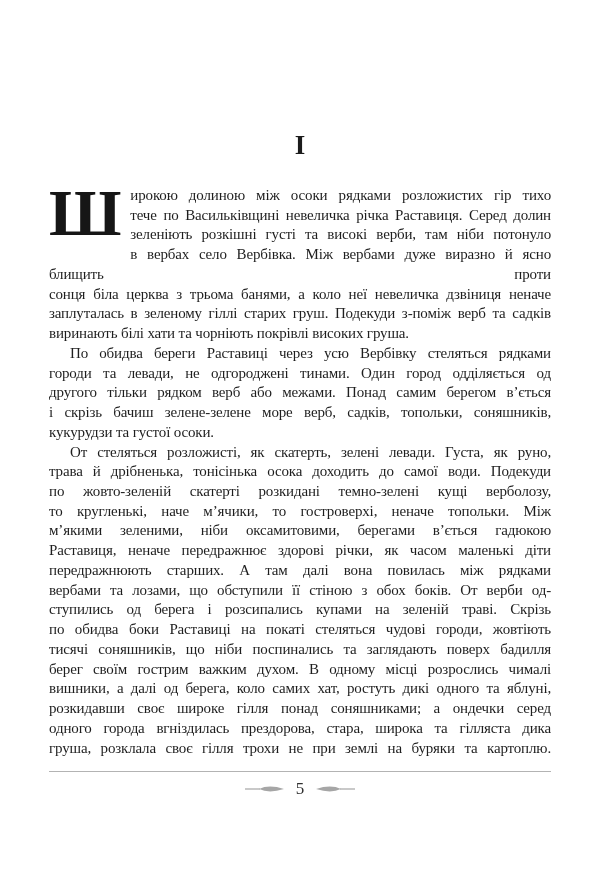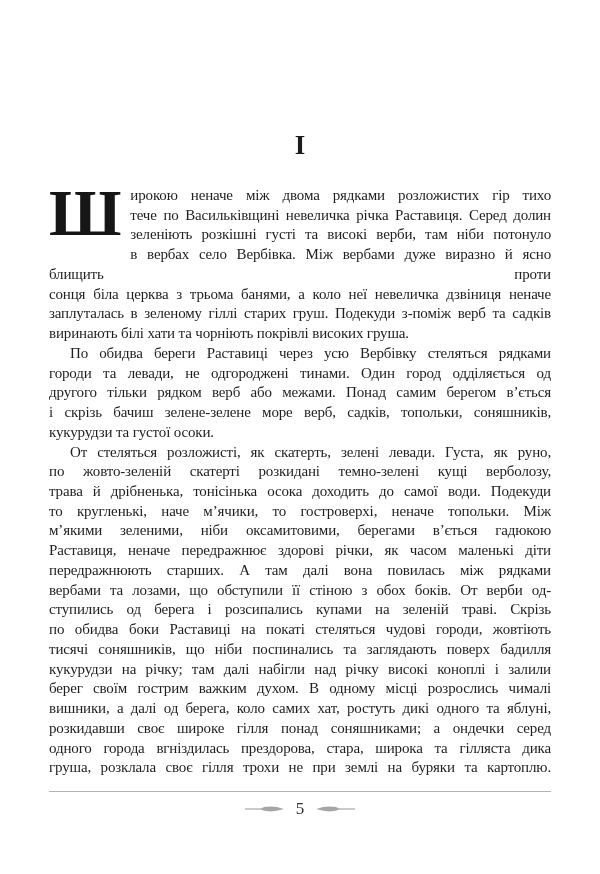--- a/index.html
+++ b/index.html
@@ -68,48 +68,47 @@
 </style>
 </head>
 <body>
 
 <div class="page">
   <div class="inner">
     <div class="chapter-heading">I</div>
     <div class="text-block">
         <div class="paragraph">
           <span class="dropcap">Ш</span>
-          <div class="line">ирокою неначе між двома рядками розложистих гір тихо</div>
+          <div class="line">ирокою долиною між осоки рядками розложистих гір тихо</div>
           <div class="line">тече по Васильківщині невеличка річка Раставиця. Серед долин</div>
           <div class="line">зеленіють розкішні густі та високі верби, там ніби потонуло</div>
           <div class="line">в вербах село Вербівка. Між вербами дуже виразно й ясно блищить проти</div>
           <div class="line">сонця біла церква з трьома банями, а коло неї невеличка дзвіниця неначе</div>
           <div class="line">заплуталась в зеленому гіллі старих груш. Подекуди з-поміж верб та садків</div>
           <div class="line last">виринають білі хати та чорніють покрівлі високих груша.</div>
         </div>
         <div class="paragraph">
           <div class="line indent">По обидва береги Раставиці через усю Вербівку стеляться рядками</div>
           <div class="line">городи та левади, не одгороджені тинами. Один город одділяється од</div>
           <div class="line">другого тільки рядком верб або межами. Понад самим берегом в’ється</div>
           <div class="line">і скрізь бачиш зелене-зелене море верб, садків, топольки, соняшників,</div>
           <div class="line last">кукурудзи та густої осоки.</div>
         </div>
         <div class="paragraph">
           <div class="line indent">От стеляться розложисті, як скатерть, зелені левади. Густа, як руно,</div>
+          <div class="line">трава й дрібненька, тонісінька осока доходить до самої води. Подекуди</div>
           <div class="line">по жовто-зеленій скатерті розкидані темно-зелені кущі верболозу,</div>
-          <div class="line">трава й дрібненька, тонісінька осока доходить до самої води. Подекуди</div>
           <div class="line">то кругленькі, наче м’ячики, то гостроверхі, неначе топольки. Між</div>
           <div class="line">м’якими зеленими, ніби оксамитовими, берегами в’ється гадюкою</div>
           <div class="line">Раставиця, неначе передражнює здорові річки, як часом маленькі діти</div>
           <div class="line">передражнюють старших. А там далі вона повилась між рядками</div>
           <div class="line">вербами та лозами, що обступили її стіною з обох боків. От верби од-</div>
           <div class="line">ступились од берега і розсипались купами на зеленій траві. Скрізь</div>
           <div class="line">по обидва боки Раставиці на покаті стеляться чудові городи, жовтіють</div>
           <div class="line">тисячі соняшників, що ніби поспинались та заглядають поверх бадилля</div>
-          <div class="line">кукурудзи на річку; там далі набігли над річку високі коноплі і залили</div>
           <div class="line">берег своїм гострим важким духом. В одному місці розрослись чималі</div>
           <div class="line">вишники, а далі од берега, коло самих хат, ростуть дикі одного та яблуні,</div>
           <div class="line">розкидавши своє широке гілля понад соняшниками; а ондечки серед</div>
           <div class="line">одного города вгніздилась прездорова, стара, широка та гілляста дика</div>
           <div class="line">груша, розклала своє гілля трохи не при землі на буряки та картоплю.</div>
         </div>
       </div>
   </div>
 
   <div class="footer">

